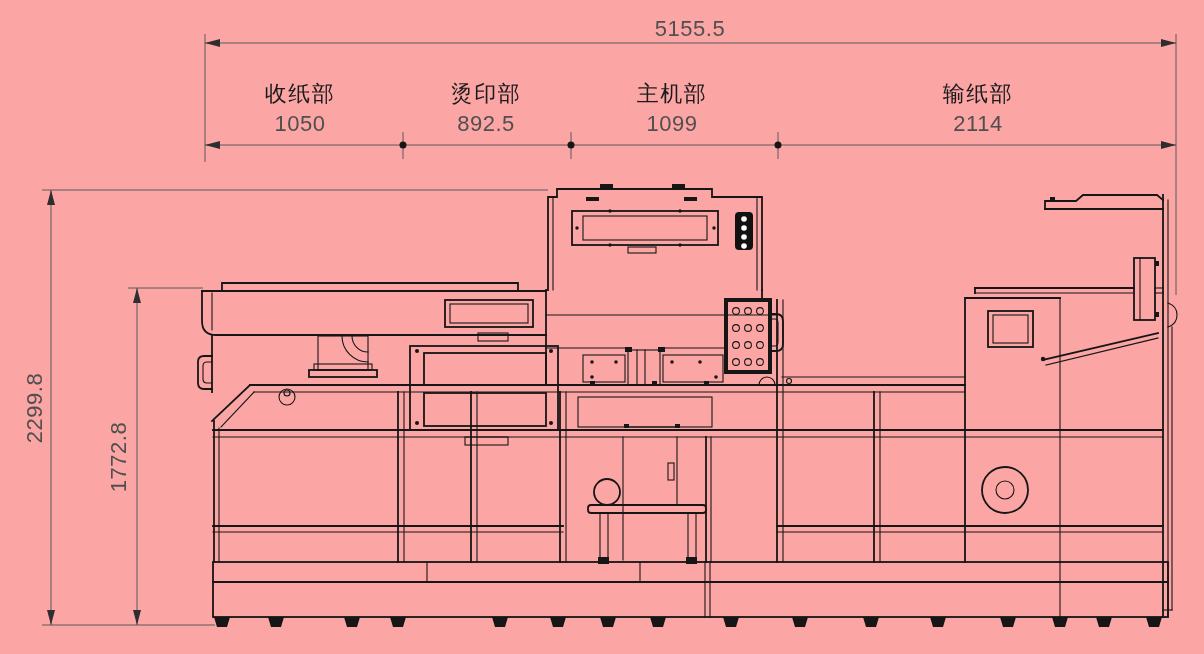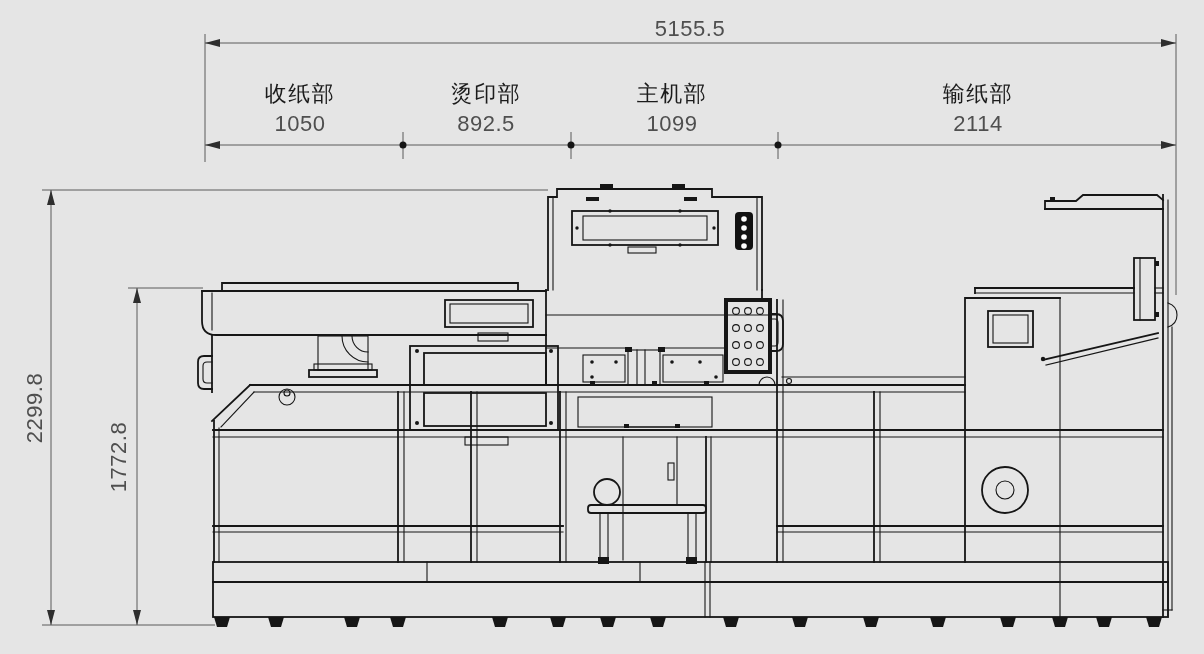--- a/index.html
+++ b/index.html
@@ -1,16 +1,16 @@
 <!DOCTYPE html>
 <html><head>
 <meta charset="utf-8">
 <style>
   html,body{margin:0;padding:0;background:#ffffff;}
-  .sheet{position:relative;width:1204px;height:654px;background:#e5e5e5;overflow:hidden;
+  .sheet{position:relative;width:1204px;height:654px;background:#fca5a5;overflow:hidden;
          font-family:"Liberation Sans","DejaVu Sans",sans-serif;}
   svg{display:block;}
   svg text{font-family:"Liberation Sans","DejaVu Sans",sans-serif;}
   .cn{font-size:22px;fill:#1b1b1b;font-weight:500;letter-spacing:1.5px;}
   .num{font-size:22px;fill:#4f4f4f;font-weight:400;letter-spacing:0.5px;}
   .ml{stroke:#161616;stroke-width:1.8;fill:none;stroke-linecap:square;}
   .fl{stroke:#161616;stroke-width:1.1;fill:none;stroke-linecap:square;}
   .dim{stroke:#5a5a5a;stroke-width:1;fill:none;}
   .arr{fill:#2e2e2e;stroke:none;}
   .dot{fill:#161616;stroke:none;}

